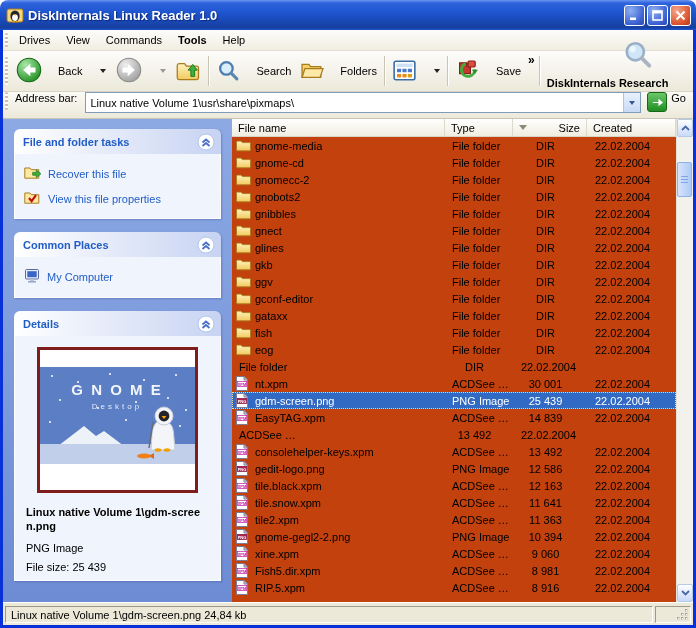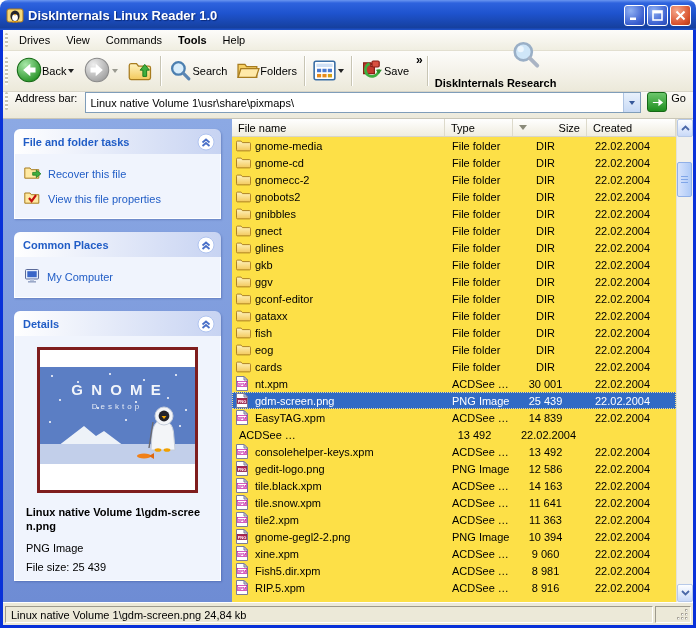--- a/index.html
+++ b/index.html
@@ -29,21 +29,21 @@
 
   
   .menubar { height:21px; flex:0 0 21px; display:flex; align-items:center;
     background:linear-gradient(180deg,#FDFCFA,#F0EEE1); border-bottom:1px solid #E2DFD0; }
   .menu-item { padding:2px 8px; }
   .menu-item.bold { font-weight:bold; }
 
   
   .toolbar { height:41px; flex:0 0 41px; display:flex; align-items:center;
     background:linear-gradient(180deg,#FDFCFA,#ECE9DA); border-bottom:1px solid #D8D5C8; }
-  .tool { display:flex; align-items:center; gap:0; padding:2px 5px; white-space:nowrap; }
+  .tool { display:flex; align-items:center; gap:16px; padding:2px 5px; white-space:nowrap; }
   .sep { width:2px; height:30px; margin:0 2px; flex:0 0 2px;
     background:linear-gradient(90deg,#C8C5B4 0 1px,#FFFFFF 1px 2px); }
   .dd { width:0; height:0; border-left:3px solid transparent; border-right:3px solid transparent; border-top:4px solid #222; margin-left:2px; }
   .dd.dis { border-top-color:#9A9A90; }
   .overflow-chevron { align-self:flex-start; margin-top:2px; font-weight:bold; font-size:12px; padding:0 2px; }
   .brand { display:flex; align-items:center; gap:5px; padding:0 4px;flex-direction:column; }
   .brand-text { font-weight:bold; line-height:13px; font-size:11px; white-space:nowrap; }
 
   
   .addressbar { height:27px; flex:0 0 27px; display:flex; 
@@ -72,21 +72,21 @@
   .task-item span.lbl { line-height:12px; }
   .chev-btn { width:18px; height:18px; }
 
   
   .thumb-wrap { display:flex; justify-content:center; padding:4px 0 8px; }
   .thumb { border:3px solid #7f1d1d; background:#fff; }
   .detail-name { font-weight:bold; color:#000; padding:4px 2px 2px; line-height:14px; word-break:break-all; }
   .detail-line { padding:7px 2px 0; }
 
   
-  .list { flex:1; background:#fde047; display:flex; overflow:hidden; }
+  .list { flex:1; background:#c2410c; display:flex; overflow:hidden; }
   .list-inner { flex:1; display:flex; flex-direction:column; overflow:hidden; }
   .list-header { height:18px; flex:0 0 18px; display:grid; grid-template-columns:213px 68px 74px 89px;
     background:linear-gradient(180deg,#FFFFFF,#F6F4EC 60%,#EFEDE0); border-bottom:1px solid #D8D5C8; }
   .hcell { display:flex; align-items:center; padding:0 6px; border-right:1px solid #DDDACB; overflow:hidden; }
   .hcell.size-h { justify-content:space-between; }
   .sort-arrow { width:0; height:0; border-left:4px solid transparent; border-right:4px solid transparent; border-top:5px solid #8A8A7A; }
   .rows { flex:1; overflow:hidden; }
   .row { height:17px; display:grid; grid-template-columns:213px 68px 74px 89px; align-items:center; }
   .row .cell { overflow:hidden; white-space:nowrap; }
   .cell.name { display:flex; align-items:center; gap:4px; padding-left:4px; }
@@ -669,34 +669,20 @@
                       <path d="M.5 3 q0-1.2 1.1-1.2 h3.8 l1.4 1.6 h7.6 q1.1 0 1.1 1.1 v6.5 q0 1.2-1.1 1.2 H1.6 Q.5 12.2 .5 11z" fill="url(#gFold)" stroke="#A87C1F"></path>
                     </svg>
                   </span>
                   <span class="flabel">eog</span>
                 </span>
                 <span class="cell type">File folder</span>
                 <span class="cell size">DIR</span>
                 <span class="cell created">22.02.2004</span>
               </div>
               <div class="row">
-                <span class="cell name">
-                  <span class="ficon">
-                    <svg width="15" height="13" viewBox="0 0 16 13">
-                      <defs>
-                        <linearGradient id="gFold" x1="0" y1="0" x2="0" y2="1">
-                          <stop offset="0" stop-color="#FFF3C0"></stop>
-                          <stop offset="1" stop-color="#F3C95C"></stop>
-                        </linearGradient>
-                      </defs>
-                      <path d="M.5 3 q0-1.2 1.1-1.2 h3.8 l1.4 1.6 h7.6 q1.1 0 1.1 1.1 v6.5 q0 1.2-1.1 1.2 H1.6 Q.5 12.2 .5 11z" fill="url(#gFold)" stroke="#A87C1F"></path>
-                    </svg>
-                  </span>
-                  <span class="flabel">cards</span>
-                </span>
                 <span class="cell type">File folder</span>
                 <span class="cell size">DIR</span>
                 <span class="cell created">22.02.2004</span>
               </div>
               <div class="row">
                 <span class="cell name">
                   <span class="ficon">
                     <svg width="12" height="15" viewBox="0 0 12 15">
                       <path d="M.5 .5 H8 L11.5 4 V14.5 H.5Z" fill="#fff" stroke="#7B7B99"></path>
                       <path d="M8 .5 V4 H11.5Z" fill="#D8D8E8" stroke="#7B7B99"></path>
@@ -785,21 +771,21 @@
                     <svg width="12" height="15" viewBox="0 0 12 15">
                       <path d="M.5 .5 H8 L11.5 4 V14.5 H.5Z" fill="#fff" stroke="#7B7B99"></path>
                       <path d="M8 .5 V4 H11.5Z" fill="#D8D8E8" stroke="#7B7B99"></path>
                       <rect x="1.3" y="5.4" width="9.4" height="5" fill="#fff" stroke="#C218A0" stroke-width=".7"></rect>
                       <text x="6" y="9.5" font-size="4" font-weight="bold" fill="#C218A0" text-anchor="middle" font-family="Liberation Sans, sans-serif">XPM</text>
                     </svg>
                   </span>
                   <span class="flabel">tile.black.xpm</span>
                 </span>
                 <span class="cell type">ACDSee …</span>
-                <span class="cell size">14 163</span>
+                <span class="cell size">12 163</span>
                 <span class="cell created">22.02.2004</span>
               </div>
               <div class="row">
                 <span class="cell name">
                   <span class="ficon">
                     <svg width="12" height="15" viewBox="0 0 12 15">
                       <path d="M.5 .5 H8 L11.5 4 V14.5 H.5Z" fill="#fff" stroke="#7B7B99"></path>
                       <path d="M8 .5 V4 H11.5Z" fill="#D8D8E8" stroke="#7B7B99"></path>
                       <rect x="1.3" y="5.4" width="9.4" height="5" fill="#fff" stroke="#C218A0" stroke-width=".7"></rect>
                       <text x="6" y="9.5" font-size="4" font-weight="bold" fill="#C218A0" text-anchor="middle" font-family="Liberation Sans, sans-serif">XPM</text>

